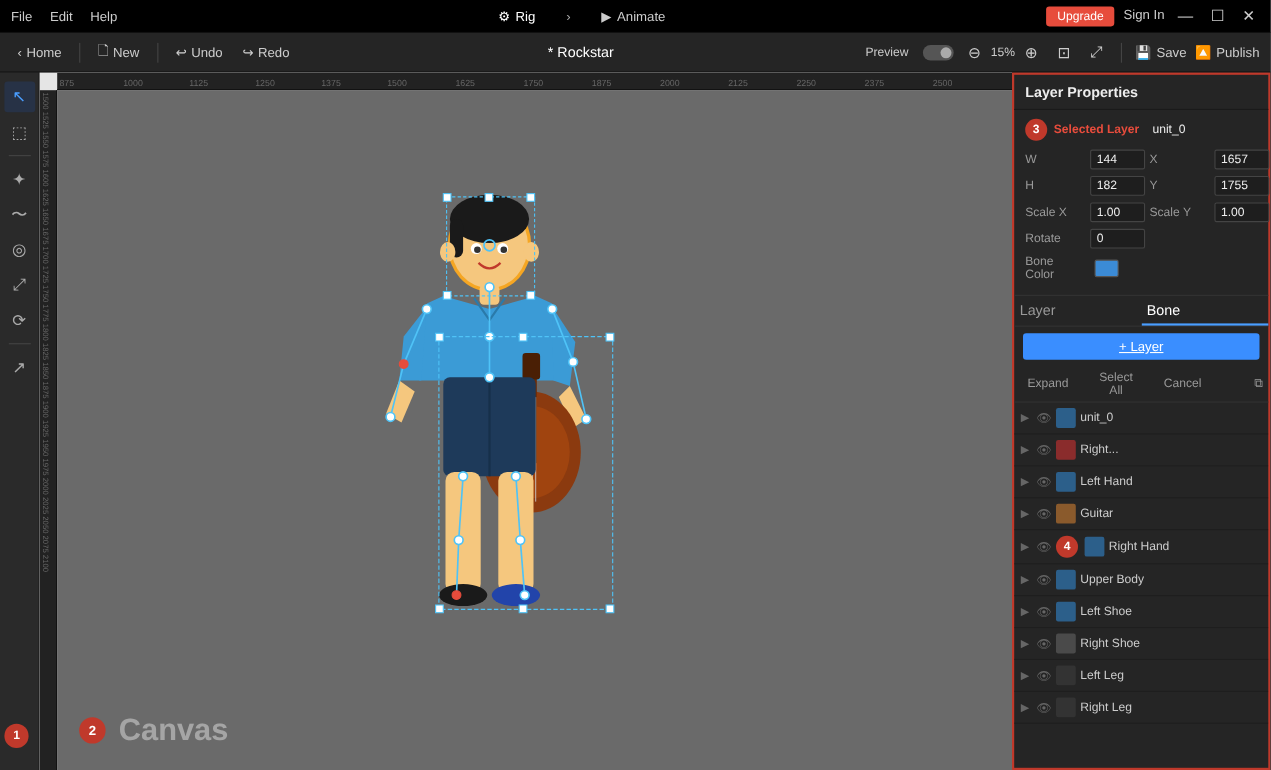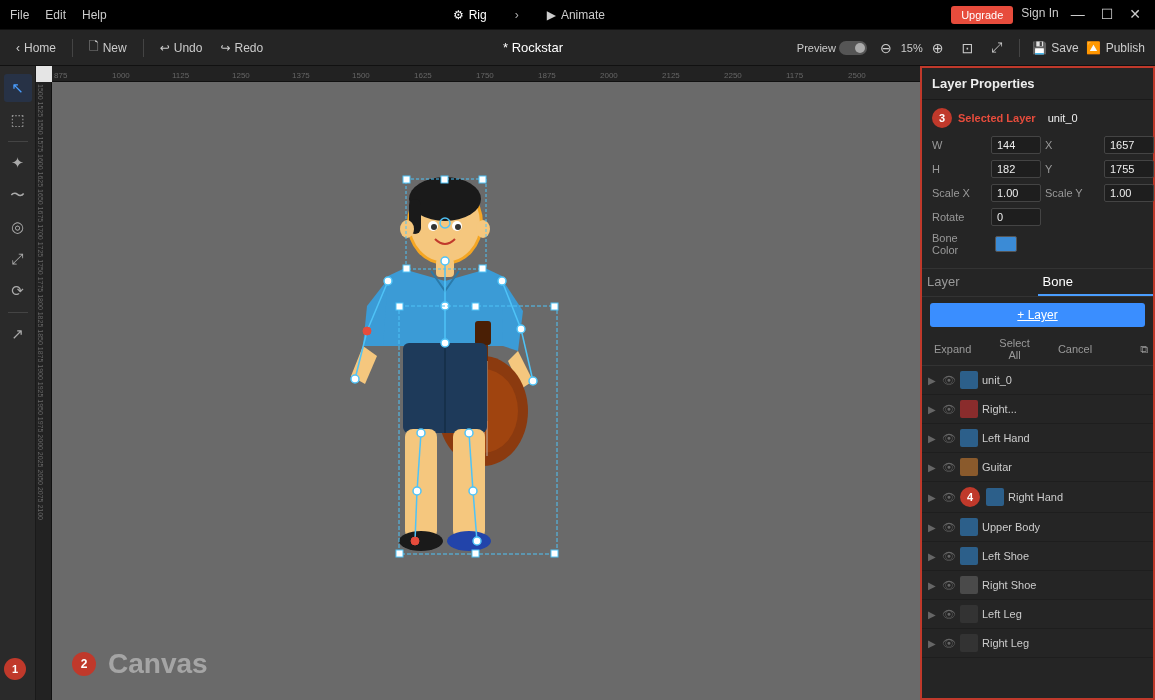--- a/index.html
+++ b/index.html
@@ -36,21 +36,21 @@
       border-bottom: 1px solid #111;
     }
     .toolbar-item {
       display: flex; align-items: center; gap: 4px;
       color: #ccc; font-size: 12px; cursor: pointer; padding: 2px 6px;
     }
     .toolbar-item.home { color: #ccc; }
     .toolbar-sep { width: 1px; height: 18px; background: #444; margin: 0 4px; }
     .toolbar-title { flex: 1; text-align: center; color: #fff; font-size: 13px; }
     .toolbar-right { display: flex; align-items: center; gap: 8px; }
-    .preview-toggle { display: flex; align-items: center; gap: 3px; font-size: 11px; }
+    .preview-toggle { display: flex; align-items: center; gap: 13px; font-size: 11px; }
     .toggle-switch {
       width: 28px; height: 14px; background: #555; border-radius: 7px; position: relative; cursor: pointer;
     }
     .toggle-switch::after {
       content: ''; position: absolute; top: 2px; right: 2px;
       width: 10px; height: 10px; background: #aaa; border-radius: 50%;
     }
     .zoom-control { display: flex; align-items: center; gap: 4px; font-size: 11px; }
     .icon-btn { background: none; border: none; color: #ccc; cursor: pointer; font-size: 14px; padding: 2px 5px; }
     .save-btn { display: flex; align-items: center; gap: 4px; font-size: 12px; color: #ccc; cursor: pointer; }
@@ -320,21 +320,21 @@
         <span class="ruler-tick" style="left:120px">1125</span>
         <span class="ruler-tick" style="left:180px">1250</span>
         <span class="ruler-tick" style="left:240px">1375</span>
         <span class="ruler-tick" style="left:300px">1500</span>
         <span class="ruler-tick" style="left:362px">1625</span>
         <span class="ruler-tick" style="left:424px">1750</span>
         <span class="ruler-tick" style="left:486px">1875</span>
         <span class="ruler-tick" style="left:548px">2000</span>
         <span class="ruler-tick" style="left:610px">2125</span>
         <span class="ruler-tick" style="left:672px">2250</span>
-        <span class="ruler-tick" style="left:734px">1175</span>
+        <span class="ruler-tick" style="left:734px">2375</span>
         <span class="ruler-tick" style="left:796px">2500</span>
       </div>
     </div>
 
     <div class="ruler-left">
       <div style="position:relative;width:100%;height:100%;">
         <span style="position:absolute;top:2px;left:1px;font-size:7px;color:#666;writing-mode:vertical-rl;">1500 1525 1550 1575 1600 1625 1650 1675 1700 1725 1750 1775 1800 1825 1850 1875 1900 1925 1950 1975 2000 2025 2050 2075 2100</span>
       </div>
     </div>
 

